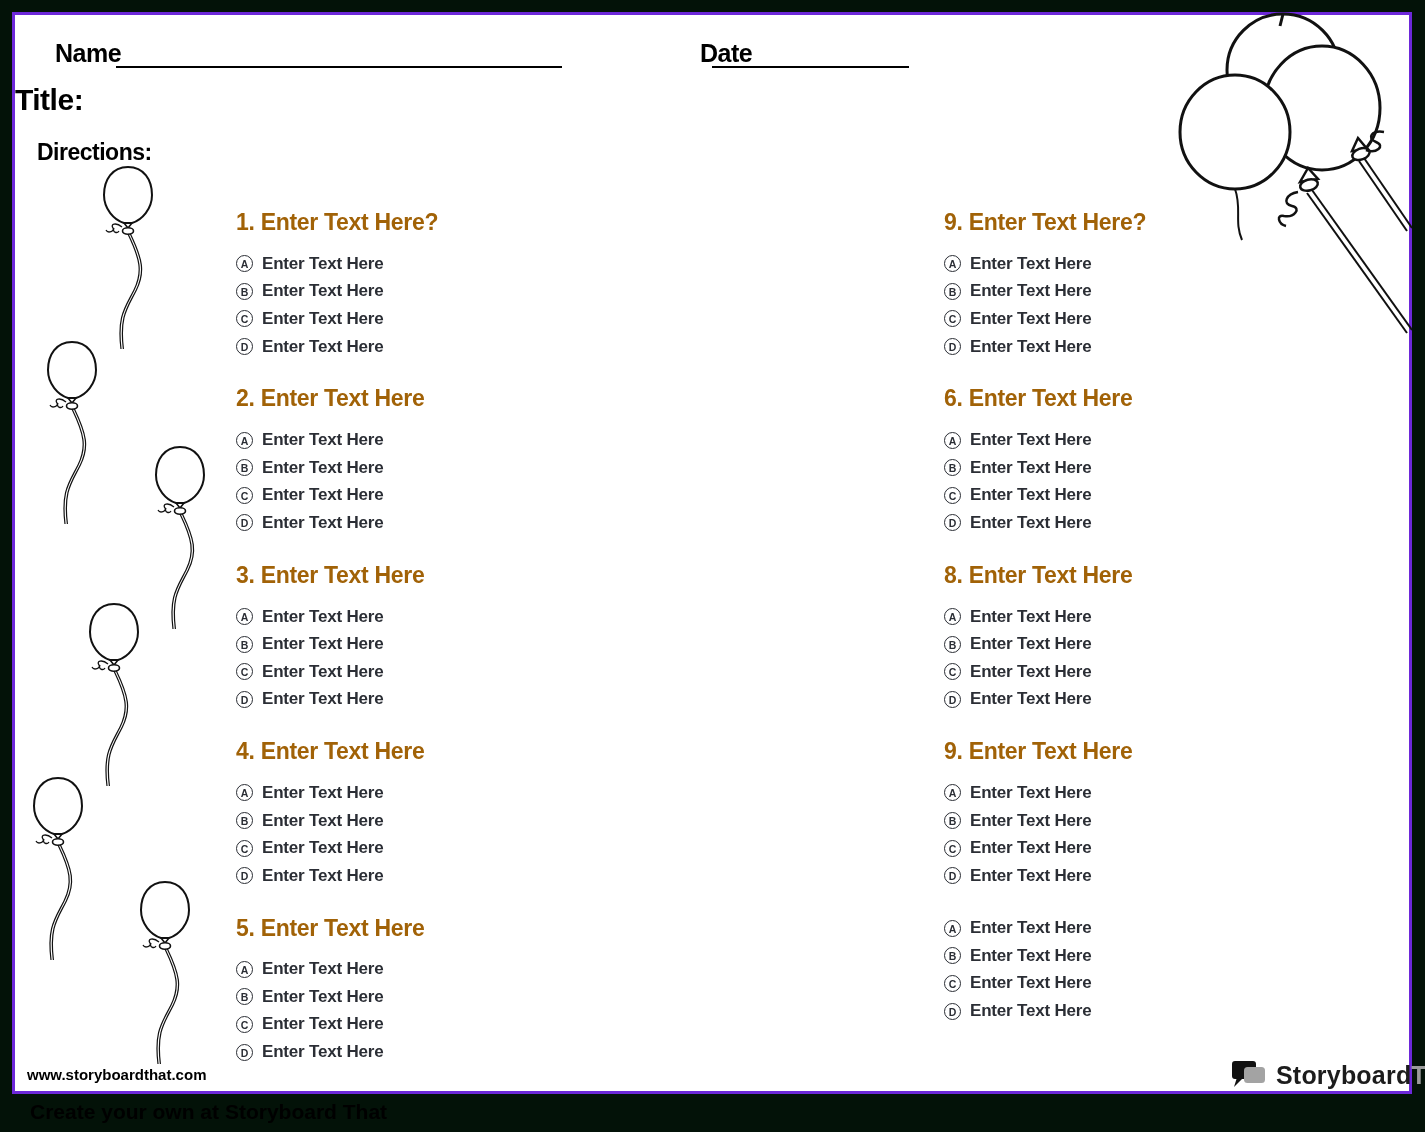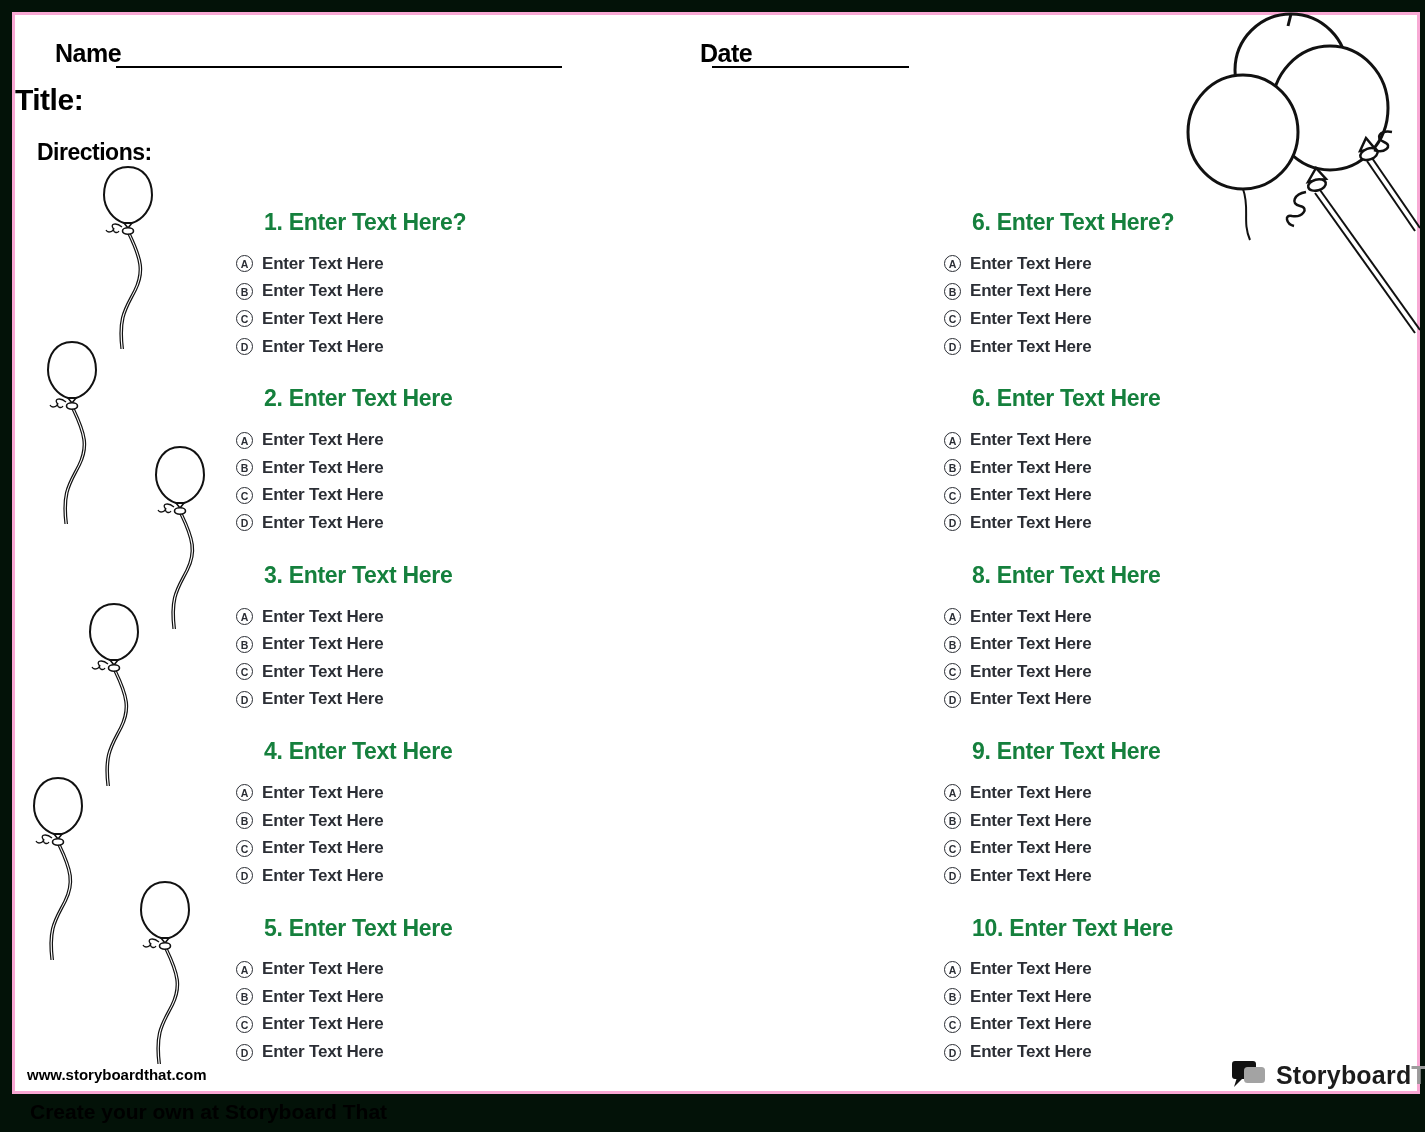--- a/index.html
+++ b/index.html
@@ -8,44 +8,43 @@
     background:#031208;
     position:relative;
     overflow:hidden;
     font-family:"Liberation Sans", sans-serif;
     color:#000;
   }
   .page {
     position:absolute; left:12px; top:12px;
     width:1394px; height:1076px;
     background:#ffffff;
-    border:3px solid #f9a8d4;
-    padding-left:8px;
+    border:3px solid #6d28d9;
   }
   .abs { position:absolute; }
   .hdr-label { font-weight:bold; font-size:25px; letter-spacing:-0.5px; color:#000; }
   .fill-line { border-top:2.5px solid #000; height:0; }
   .name-label { left:40px; top:24px; }
   .name-line  { left:101px; top:51px; width:446px; }
   .date-label { left:645px; top:24px;margin-left:40px; }
   .date-line  { left:697px; top:51px; width:197px; }
   .title {
     left:0; right:0; top:68px; text-align:left;
     font-weight:bold; font-size:30px; letter-spacing:-0.5px;
   }
   .directions { left:22px; top:124px; font-size:23px;text-align:center; }
 
   .col { position:absolute; top:194px; width:640px; }
   #col-left  { left:221px; }
   #col-right { left:929px; width:470px; }
 
   .question { margin:0 0 25px 0; }
   .q-label {
-    font-size:23px; font-weight:bold; color:#15803d;
-    line-height:26px; margin-bottom:15px; letter-spacing:-0.3px;margin-left:28px;
+    font-size:23px; font-weight:bold; color:#a16207;
+    line-height:26px; margin-bottom:15px; letter-spacing:-0.3px;
   }
   .option {
     display:flex; align-items:center; height:27.6px; gap:9px; color:#2b2e35;
   }
   .letter-badge {
     width:17px; height:17px; box-sizing:border-box;
     border:1.6px solid #2b2e35; border-radius:50%;
     display:flex; align-items:center; justify-content:center;
     font-size:10.5px; font-weight:bold; flex:0 0 auto;
     padding-top:1px;
@@ -223,21 +222,21 @@
       <span class="option-text">Enter Text Here</span>
     </div>
     <div class="option">
       <span class="letter-badge">D</span>
       <span class="option-text">Enter Text Here</span>
     </div>
   </div>
     </div>
   <div class="col" id="col-right">
       <div class="question">
-    <div class="q-label">6. Enter Text Here?</div>
+    <div class="q-label">9. Enter Text Here?</div>
     <div class="option">
       <span class="letter-badge">A</span>
       <span class="option-text">Enter Text Here</span>
     </div>
     <div class="option">
       <span class="letter-badge">B</span>
       <span class="option-text">Enter Text Here</span>
     </div>
     <div class="option">
       <span class="letter-badge">C</span>
@@ -299,21 +298,20 @@
     <div class="option">
       <span class="letter-badge">C</span>
       <span class="option-text">Enter Text Here</span>
     </div>
     <div class="option">
       <span class="letter-badge">D</span>
       <span class="option-text">Enter Text Here</span>
     </div>
   </div>
       <div class="question">
-    <div class="q-label">10. Enter Text Here</div>
     <div class="option">
       <span class="letter-badge">A</span>
       <span class="option-text">Enter Text Here</span>
     </div>
     <div class="option">
       <span class="letter-badge">B</span>
       <span class="option-text">Enter Text Here</span>
     </div>
     <div class="option">
       <span class="letter-badge">C</span>

